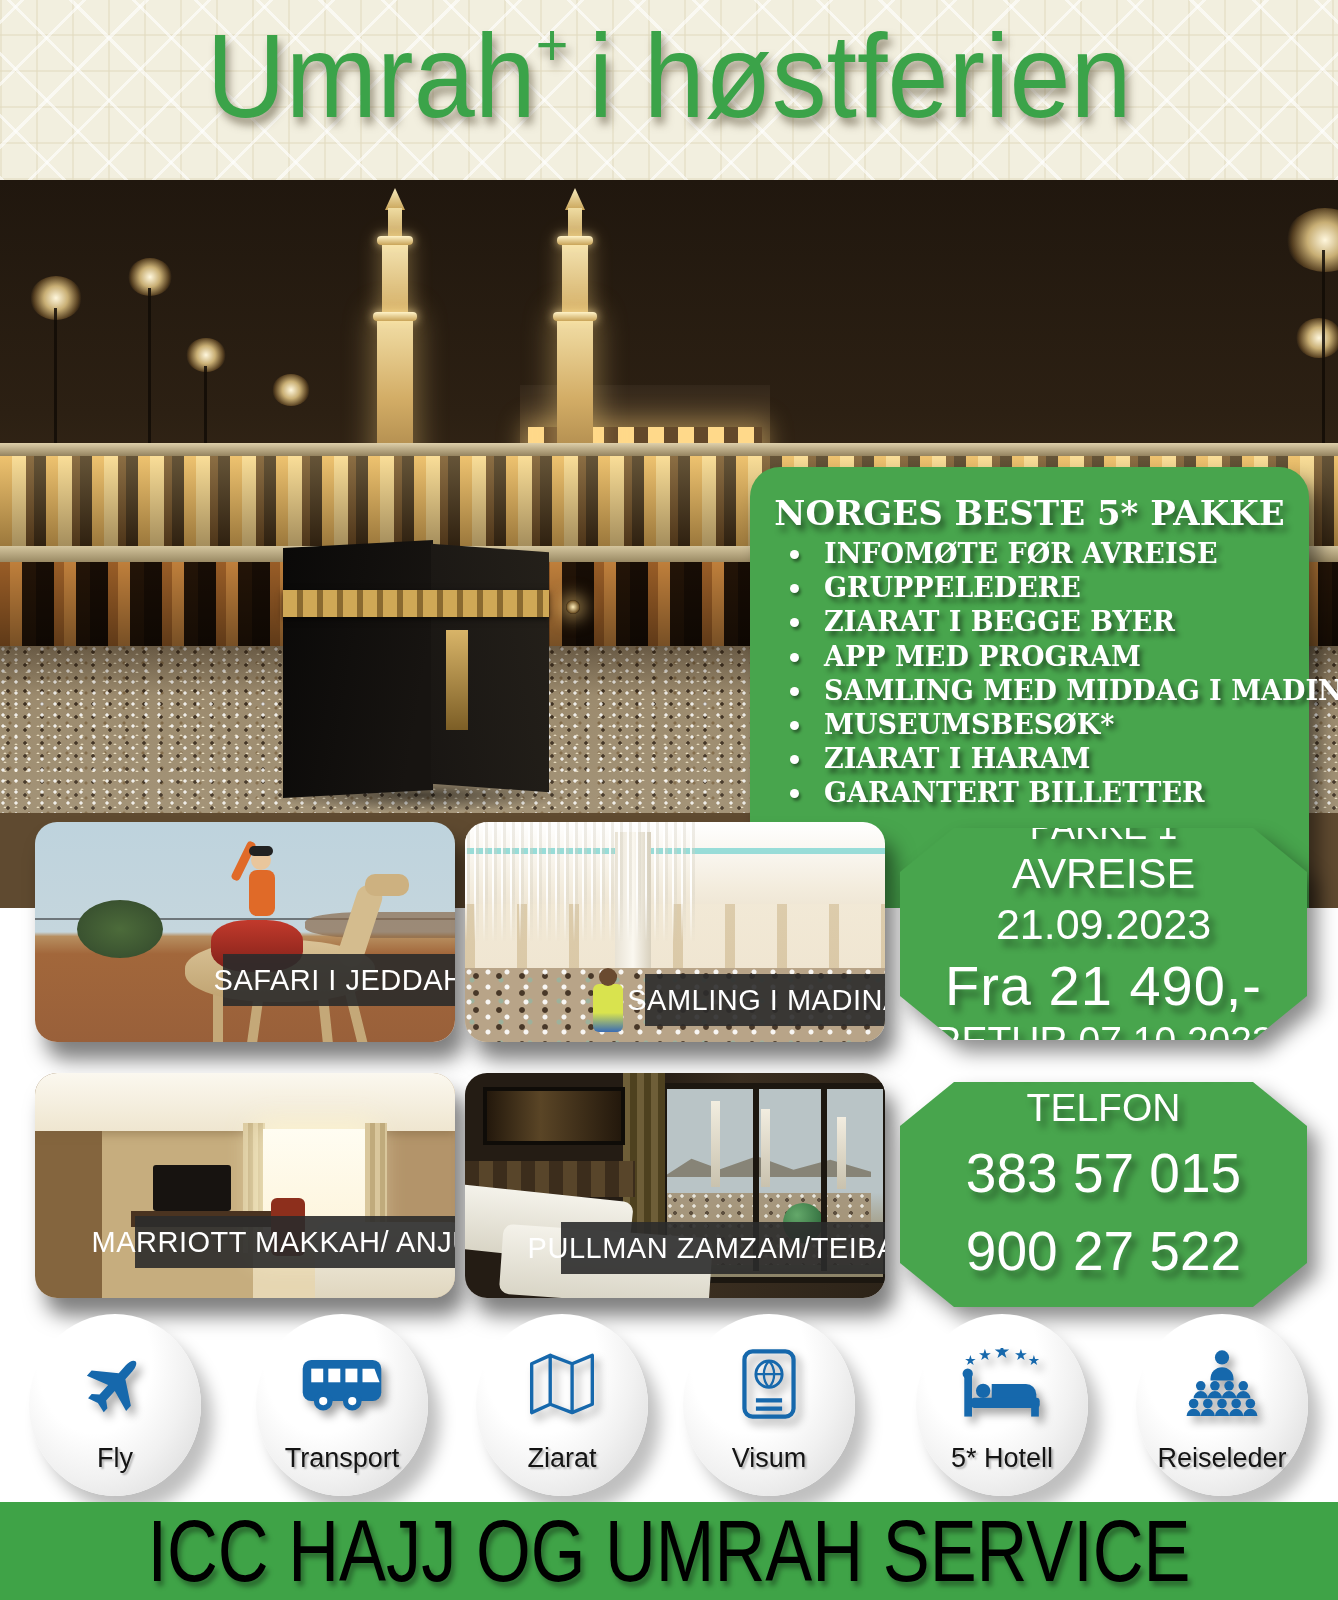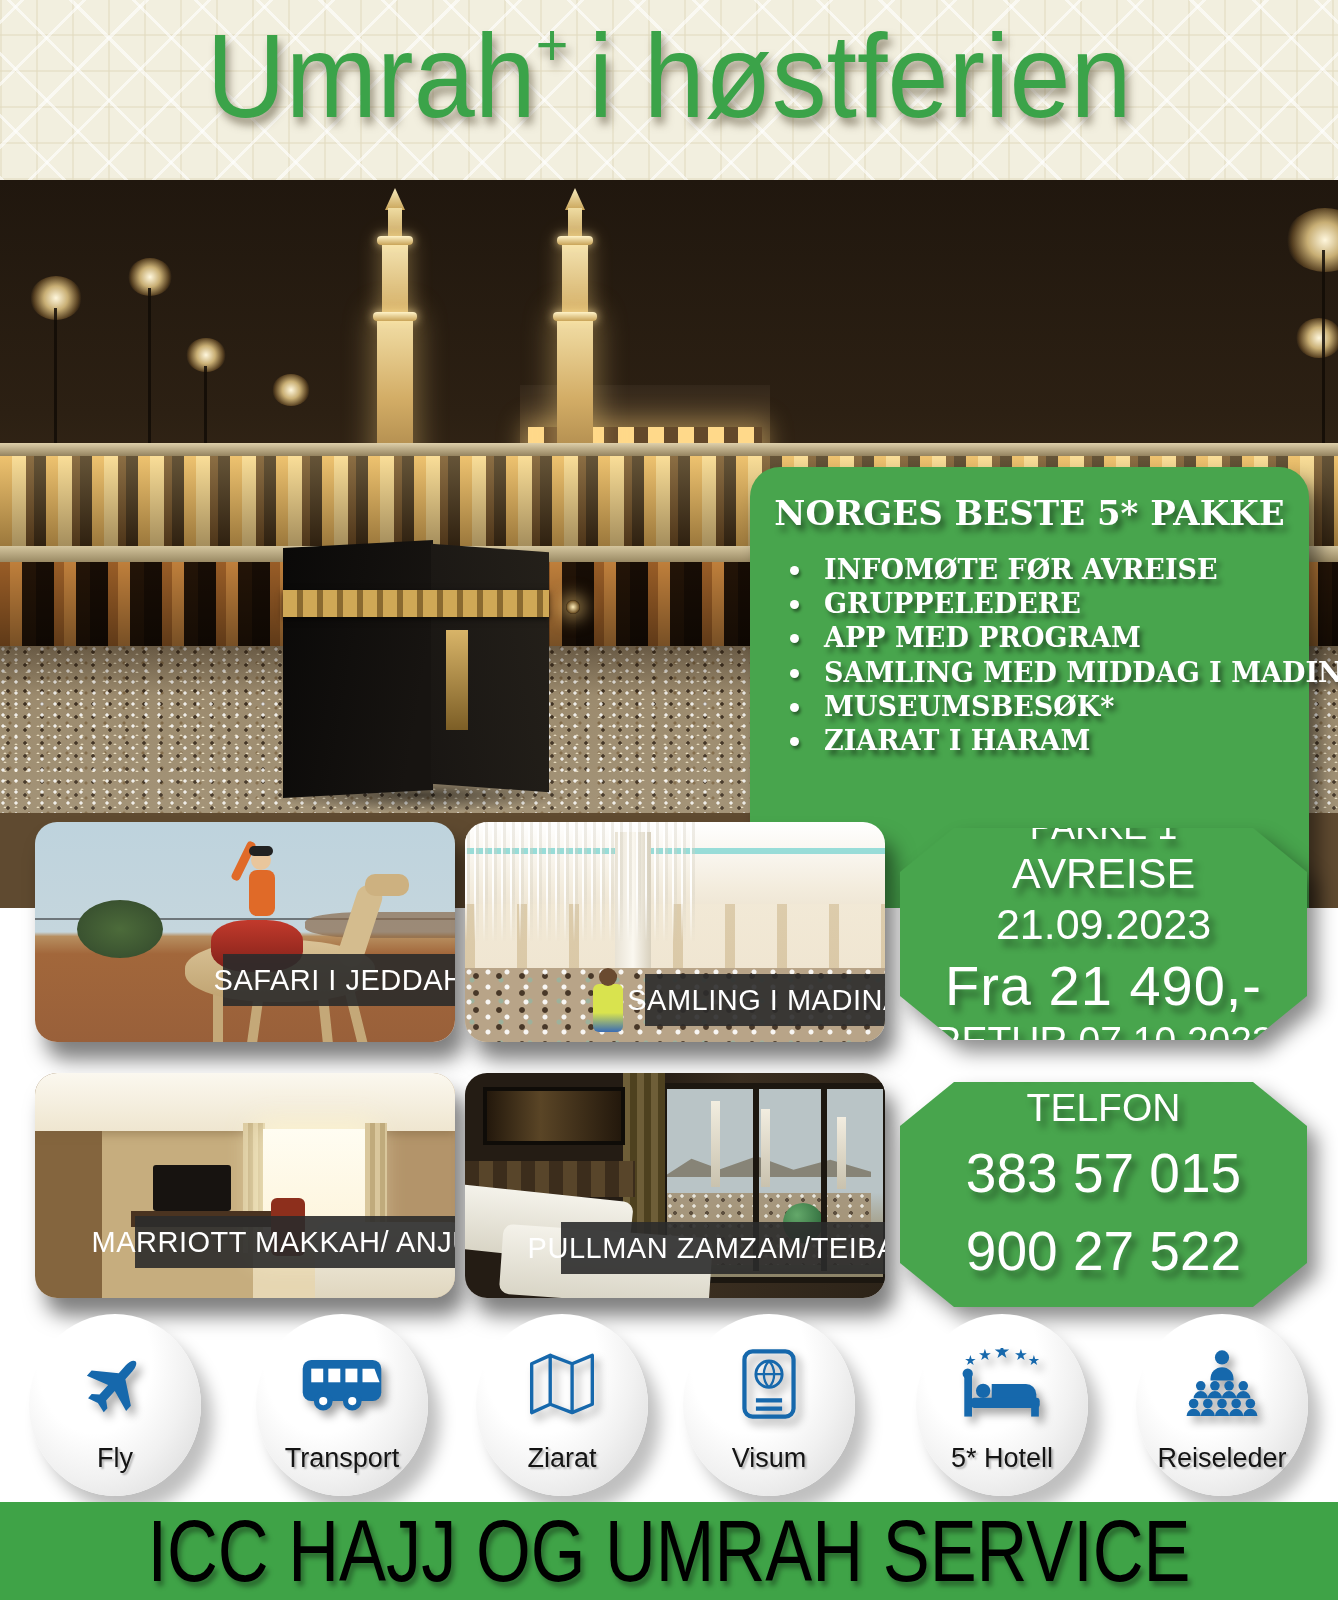--- a/index.html
+++ b/index.html
@@ -75,21 +75,21 @@
     background:radial-gradient(ellipse,rgba(0,0,0,.55),transparent 70%);}
   .lamp{position:absolute;left:566px;top:420px;width:14px;height:14px;border-radius:50%;
     background:radial-gradient(circle,#ffeebb,rgba(255,200,100,.4) 60%,transparent 75%);box-shadow:0 0 16px 6px rgba(255,215,130,.5);}
 
   
   .panel{position:absolute;left:750px;top:287px;width:559px;height:475px;border-radius:30px;
     background:#48A54D;box-shadow:10px 14px 18px rgba(0,0,0,.45);}
   .panel-title{margin:26px 20px 0;text-align:center;color:#fff;
     font-family:"DejaVu Serif","Liberation Serif",serif;font-weight:700;font-size:34px;
     text-shadow:4px 6px 6px rgba(0,0,0,.45);}
-  .panel-list{margin:20px 0 0;padding:0 16px 0 34px;list-style:none;}
+  .panel-list{margin:4px 0 0;padding:0 16px 0 34px;list-style:none;}
   .panel-list li{position:relative;padding-left:40px;color:#fff;height:34.2px;line-height:34.2px;
     font-family:"DejaVu Serif","Liberation Serif",serif;font-weight:700;font-size:27px;white-space:nowrap;
     text-shadow:4px 5px 5px rgba(0,0,0,.45);}
   .panel-list li::before{content:'';position:absolute;left:6px;top:13px;width:9px;height:9px;border-radius:50%;
     background:#fff;box-shadow:2px 3px 3px rgba(0,0,0,.4);}
 
   
   .card{position:absolute;width:420px;border-radius:22px;overflow:hidden;
     box-shadow:10px 18px 20px rgba(0,0,0,.5);}
   .caption{position:absolute;right:0;height:52px;background:rgba(43,43,43,.9);color:#fff;
@@ -260,24 +260,26 @@
       <div class="band"></div>
       <div class="door"></div>
     </div>
     <div class="lamp"></div>
 
     <div class="panel">
       <div class="panel-title">NORGES BESTE 5* PAKKE</div>
       <ul class="panel-list">
         <li>INFOMØTE FØR AVREISE</li>
         <li>GRUPPELEDERE</li>
+        <li>ZIARAT I BEGGE BYER</li>
         <li>APP MED PROGRAM</li>
         <li>SAMLING MED MIDDAG I MADINA</li>
         <li>MUSEUMSBESØK*</li>
         <li>ZIARAT I HARAM</li>
+        <li>GARANTERT BILLETTER</li>
 
       </ul>
     </div>
   </div>
 
   <div class="card" style="left:35px;top:822px;height:220px;">
     <div class="art-safari">
       <div class="wire"></div>
       <div class="tree"></div>
       <div class="ridge"></div>

